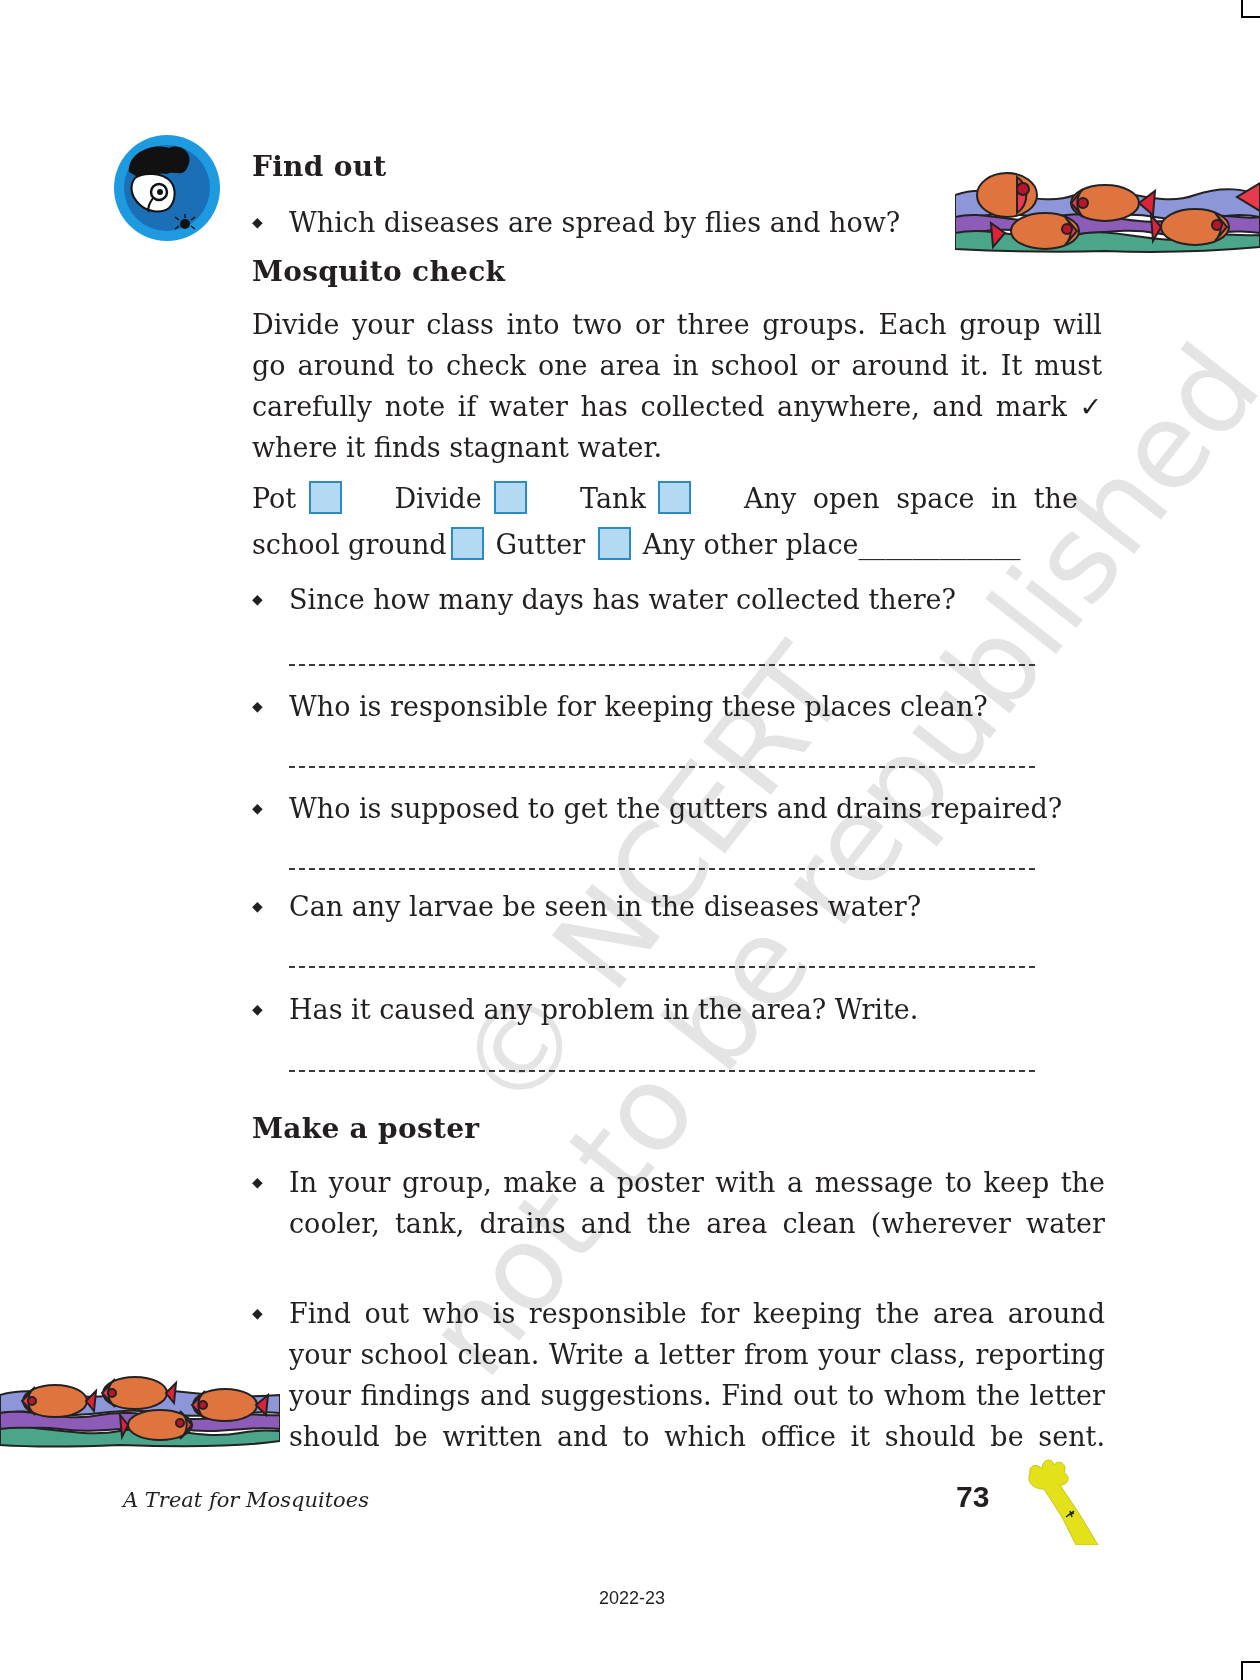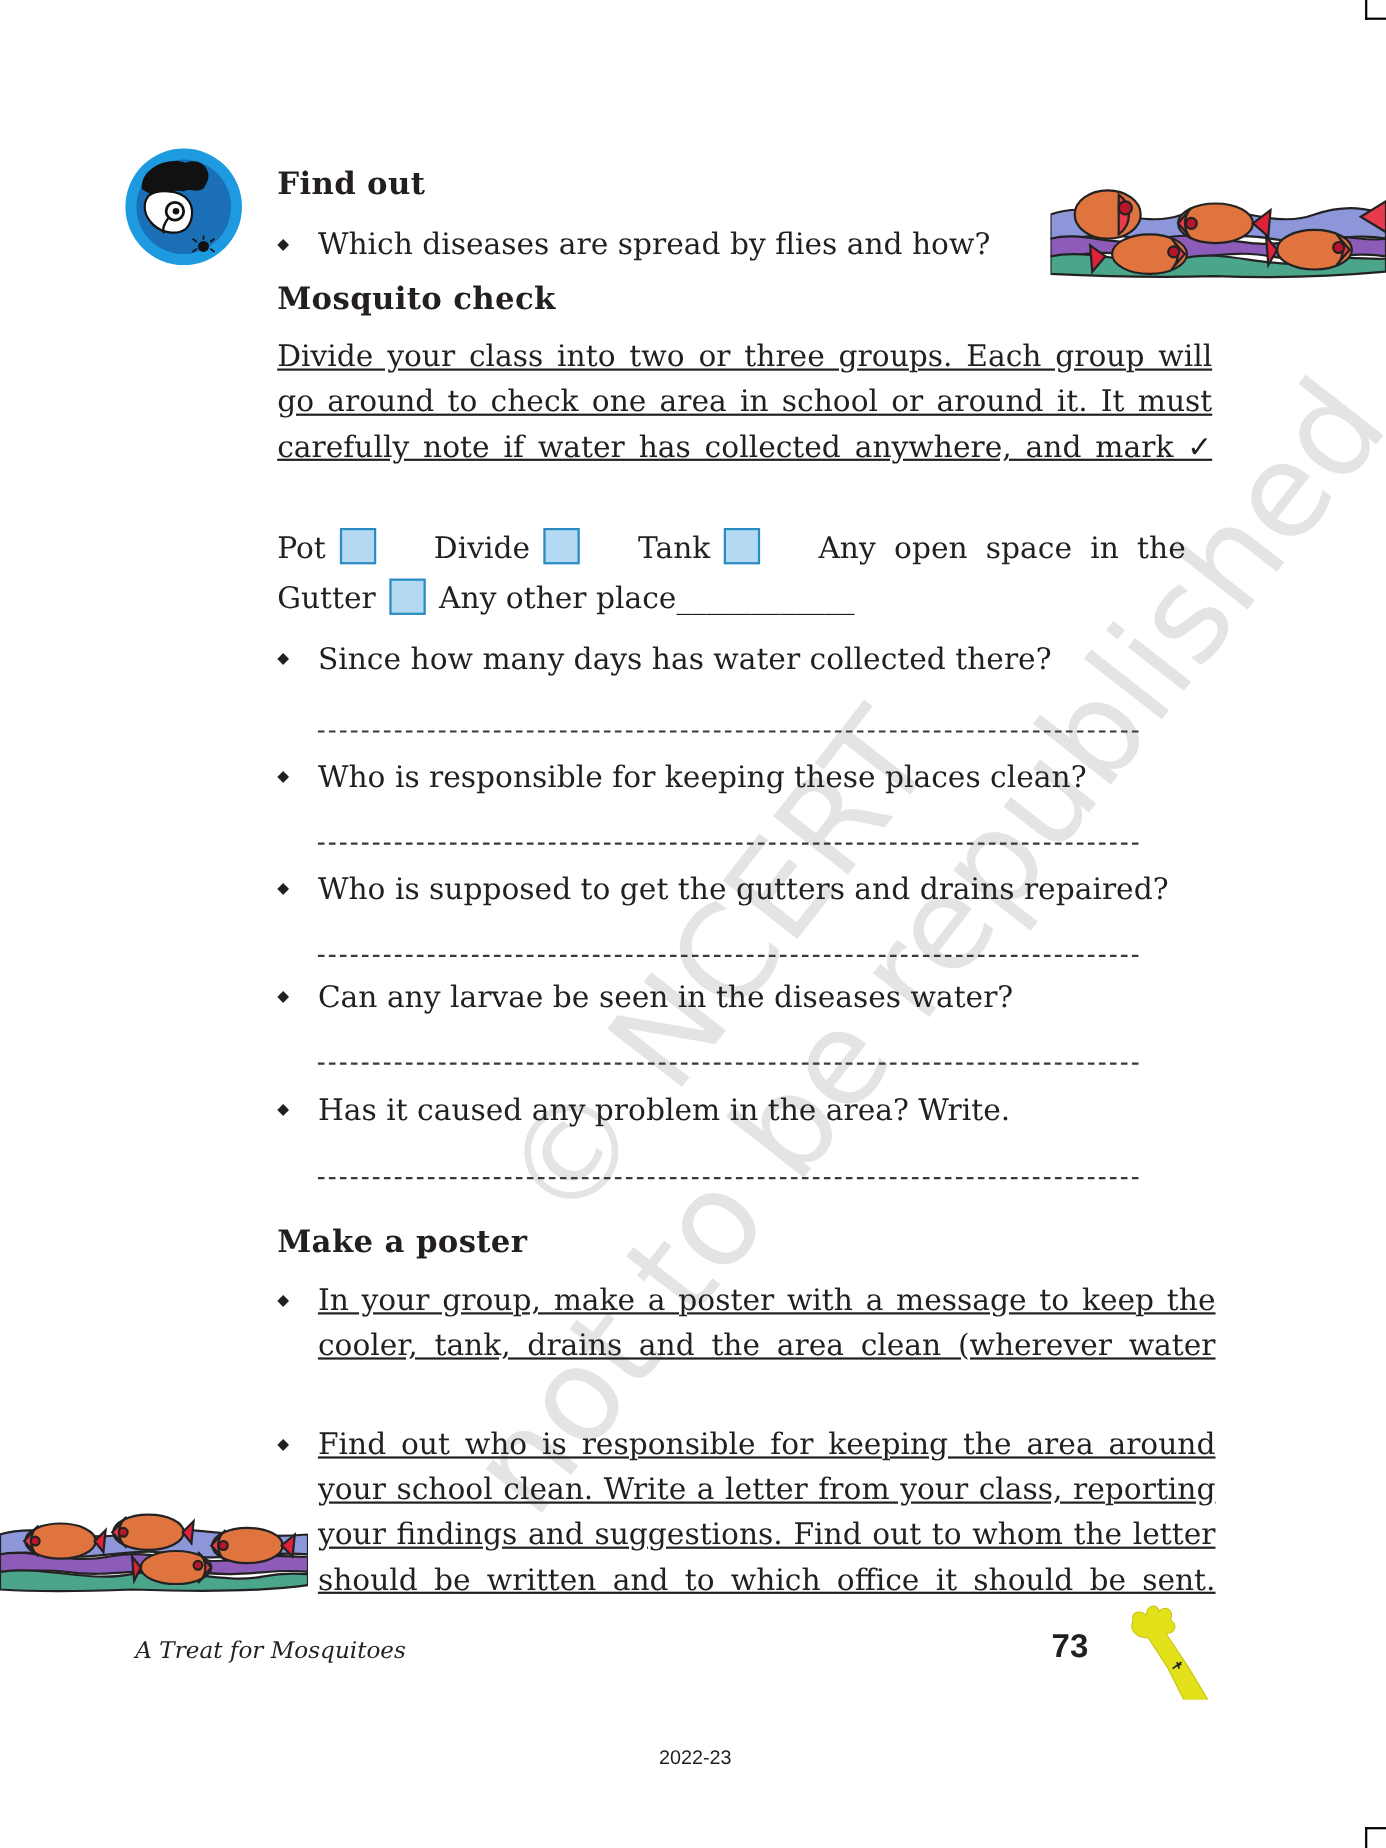--- a/index.html
+++ b/index.html
@@ -31,21 +31,21 @@
   .bullet-text { position: absolute; left: 37px; width: 816px; }
   .answer-line {
     position: absolute; left: 289px; width: 746px; height: 0;
     border-bottom: 2px dashed #3a3a3a;
   }
   .box {
     display: inline-block; width: 33px; height: 33px; background: #b4d9f3;
     border: 2px solid #2b8bc3; vertical-align: middle; margin: 0 4px; box-sizing: border-box;
     position: relative; top: -3px;
   }
-  .justify { text-align: justify; text-align-last: justify; text-decoration: underline; }
+  .justify { text-align: justify; text-align-last: justify; }
   .footer-title { font-style: italic; font-size: 21px; }
   .page-num { font-family: Liberation Sans, sans-serif; font-weight: bold; font-size: 30px; }
   .year { font-family: "Liberation Sans", "DejaVu Sans", sans-serif; font-size: 18px; }
 </style>
 </head>
 <body>
 
 <div class="crop-mark crop-tr"></div>
 <div class="crop-mark crop-br"></div>
 
@@ -102,30 +102,32 @@
       </g>
     </svg>
   </div>
 
   <div class="abs h2" style="left:252px; top:255px;">Mosquito check</div>
 
   <div class="abs txt" style="left:252px; top:304px; width:850px;">
     <div class="justify">Divide your class into two or three groups. Each group will</div>
     <div class="justify">go around to check one area in school or around it. It must</div>
     <div class="justify">carefully note if water has collected anywhere, and mark ✓</div>
+    <div>where it finds stagnant water.</div>
   </div>
 
   <div class="abs txt" style="left:252px; top:478px; width:826px; display:flex; justify-content:space-between; align-items:center;">
     <span><span>Pot</span> <span class="box"></span></span>
     <span><span>Divide</span> <span class="box"></span></span>
     <span><span>Tank</span> <span class="box"></span></span>
     <span style="word-spacing:8px;">Any open space in the</span>
   </div>
 
   <div class="abs txt" style="left:252px; top:524px; width:840px; display:flex; align-items:center; gap:8px;">
+    <span><span>school ground</span><span class="box"></span></span>
     <span><span>Gutter</span> <span class="box"></span></span>
     <span>Any other place____________</span>
   </div>
 
   <div class="bullet-row txt" style="top:579px; height:41px;">
     <span class="bullet">◆</span>
     <span class="bullet-text">Since how many days has water collected there?</span>
   </div>
   <div class="answer-line" style="top:664px;"></div>
 

